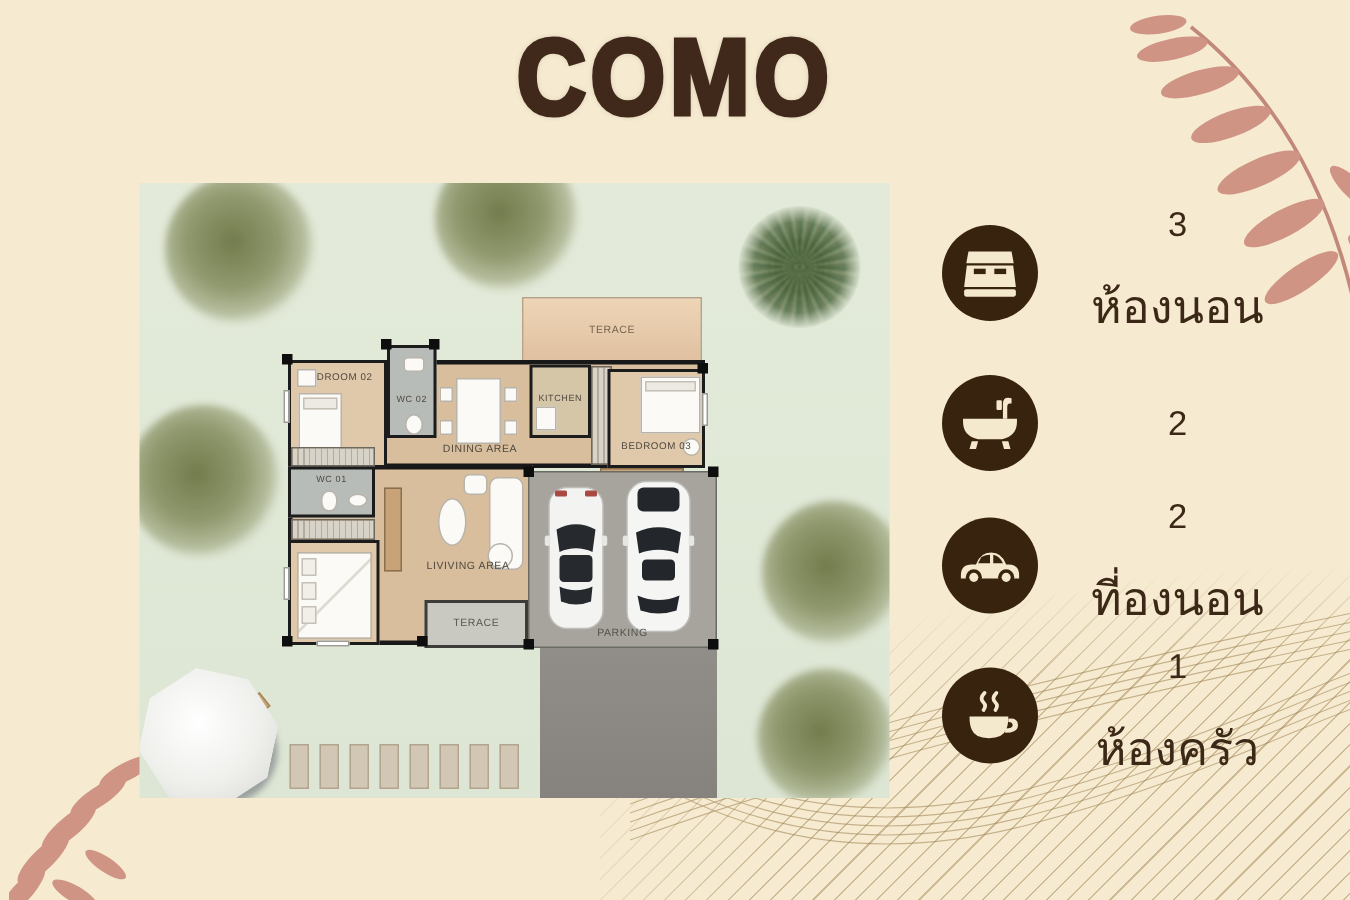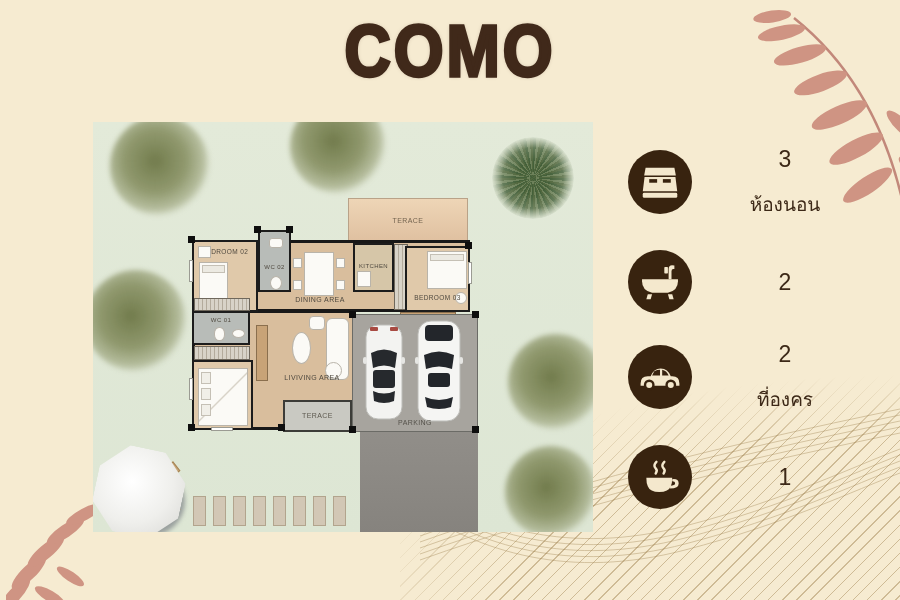--- a/index.html
+++ b/index.html
@@ -77,21 +77,21 @@
   .gazebo-shadow { position:absolute; width:70px; height:70px; border-radius:50%; background:#9aa09e; filter:blur(2px); }
   
   .amenity { position:absolute; left:628px; width:250px; height:64px; display:flex; align-items:center; }
   .a-circle {
     width:64px; height:64px; border-radius:50%; background:#38230f;
     display:flex; align-items:center; justify-content:center; flex:0 0 64px;
   }
   .a-circle svg { width:46px; height:46px; }
   .a-text { width:170px; text-align:center; margin-left:8px; }
   .a-count { font-size:23px; color:#3c2817; }
-  .a-label { font-size:19px; color:#3c2817; margin-top:16px; }
+  .a-label { font-size:31px; color:#3c2817; margin-top:16px; }
   .icon-cream { fill:#f4e8cd; }
   .icon-bg    { fill:#38230f; }
   .no-fill { fill:none; stroke:#f4e8cd; stroke-linecap:round; }
 </style>
 </head>
 <body>
 
 <div class="title">COMO</div>
 
 <svg class="leaf-svg leaf-tr" width="180" height="200" viewBox="0 0 180 200">
@@ -320,29 +320,30 @@
       <path class="icon-bg" d="M24 24 Q28 22 32 22 L32 30 L21 30 Z"></path>
       <path class="icon-bg" d="M35 22 Q41 23 44 30 L35 30 Z"></path>
       <circle class="icon-bg" cx="17" cy="43" r="7.5"></circle>
       <circle class="icon-bg" cx="47" cy="43" r="7.5"></circle>
       <circle class="icon-cream" cx="17" cy="43" r="4.2"></circle>
       <circle class="icon-cream" cx="47" cy="43" r="4.2"></circle>
     </svg>
   </div>
   <div class="a-text">
     <div class="a-count">2</div>
-    <div class="a-label">ที่องคร</div>
+    <div class="a-label">ที่องนอน</div>
   </div>
 </div>
 
 <div class="amenity" style="top:445px;">
   <div class="a-circle">
     <svg viewBox="0 0 64 64">
       <path class="icon-cream" d="M13 33 L49 33 Q49 41 47 45 Q44 53 31 53 Q18 53 15 45 Q13 41 13 33 Z"></path>
       <path class="icon-cream" d="M49 35 Q58 34 58 41 Q58 48 46 48 L46 44 Q53 44 53 41 Q53 38 49 38 Z"></path>
       <path class="no-fill" stroke-width="3.4" d="M27 11 q-5 5 -1 9 q3 3 0 7"></path>
       <path class="no-fill" stroke-width="3.4" d="M38 11 q-5 5 -1 9 q3 3 0 7"></path>
     </svg>
   </div>
   <div class="a-text">
     <div class="a-count">1</div>
+    <div class="a-label">ห้องครัว</div>
   </div>
 </div>
 
 </body></html>

